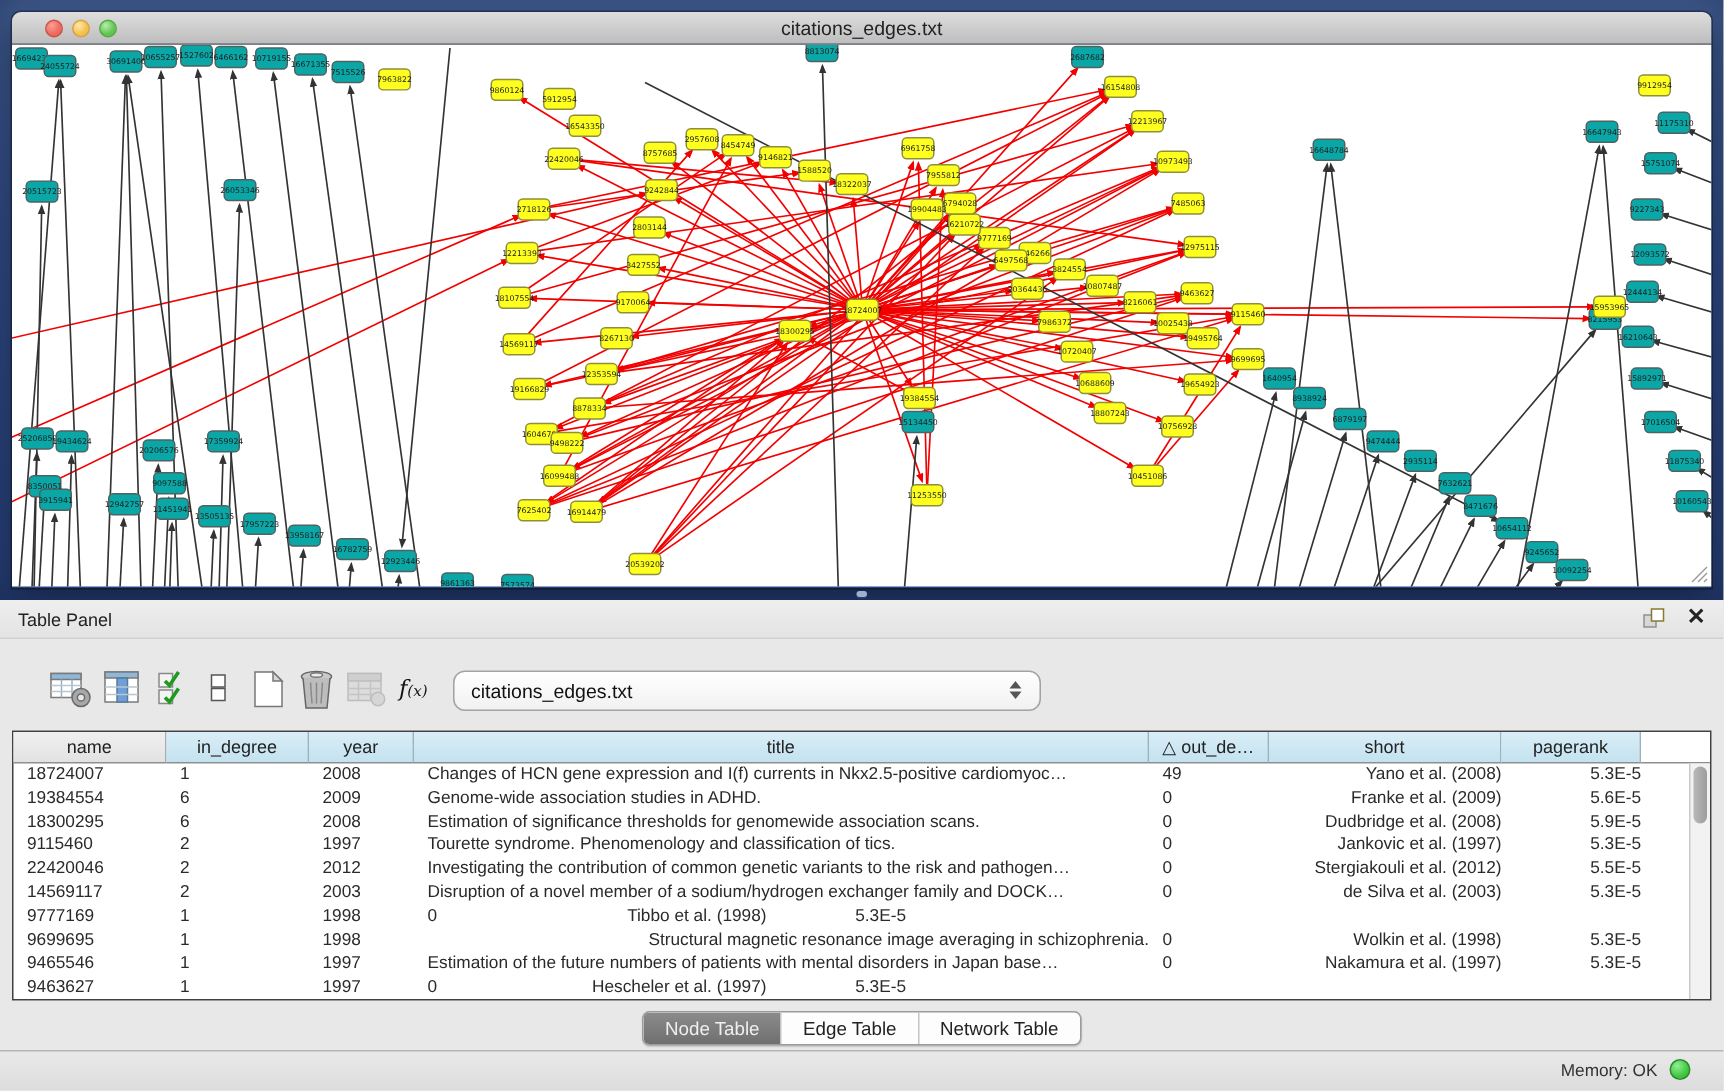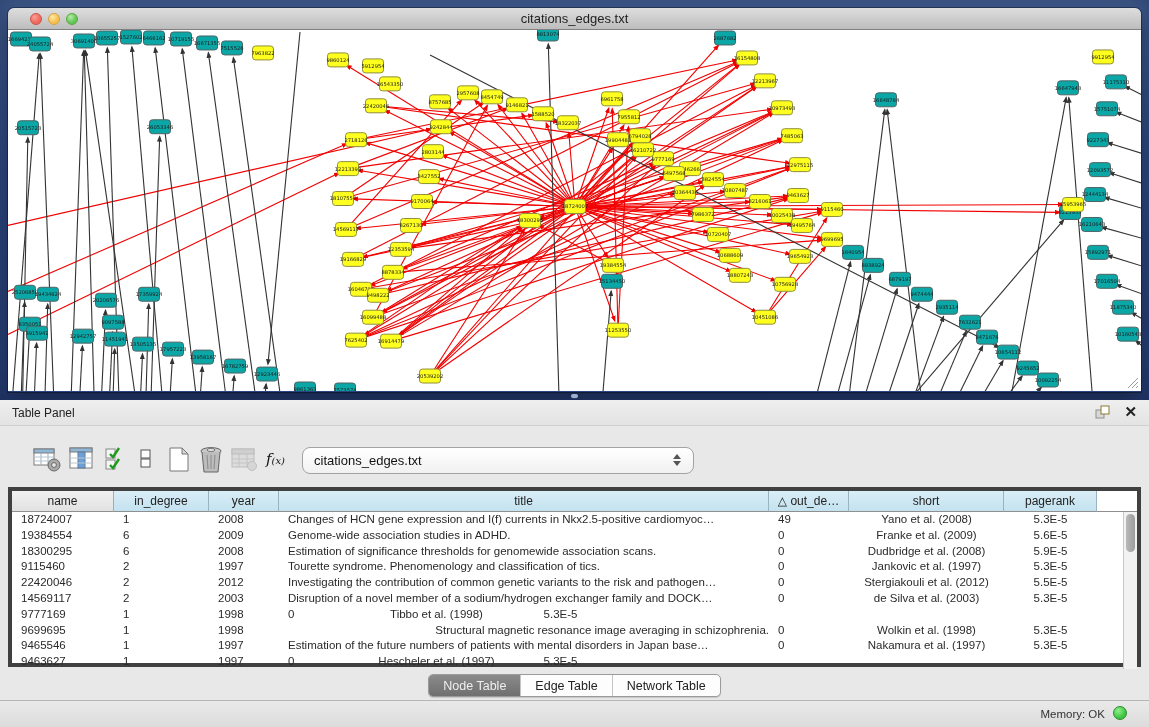--- a/index.html
+++ b/index.html
@@ -48,32 +48,32 @@
     background:linear-gradient(#ffffff,#f1f1f1); border:1px solid #a3a3a3; border-radius:8px;
     font-size:13px; color:#111; line-height:25px; padding-left:11px; cursor:pointer; }
   .stepper { position:absolute; right:9px; top:4px; width:11px; }
   .stepper i { display:block; width:0; height:0; border-left:4.5px solid transparent;
     border-right:4.5px solid transparent; margin:2px 0; }
   .stepper .up { border-bottom:5px solid #555; }
   .stepper .dn { border-top:5px solid #555; }
 
   
   #table-wrap { position:absolute; left:8px; top:87px; width:1133px; height:180px;
-    background:#fff; border:4px solid #404040; }
+    background:#fff; border:1px solid #404040; }
   #thead { display:flex; height:21px; }
   .th { height:21px; font-size:12px; color:#222; text-align:center; line-height:20px;
     background:linear-gradient(#daeef7,#c3e2ef); border-right:1px solid #9ab4bf;
     border-bottom:1px solid #8f8f8f; overflow:hidden; white-space:nowrap; cursor:pointer; }
   .th.gray { background:linear-gradient(#f0f0f0,#e2e2e2); border-right:1px solid #aaa; }
   .th.filler { flex:1; background:#fff; border-right:none; border-bottom:1px solid #8f8f8f; cursor:default; }
   .tr { display:flex; height:15.8px; }
   .td { font-size:11.5px; color:#2a2a2a; line-height:15.8px; white-space:nowrap;
     overflow:hidden; }
   .td.l { text-align:left; padding-left:9px; }
-  .td.c { text-align:center; }
+  .td.c { text-align:right; }
   #vscroll { position:absolute; right:0; top:21px; width:14px; height:157px;
     background:#f2f2f2; border-left:1px solid #c9c9c9; }
   #vthumb { position:absolute; left:2px; top:2px; width:9px; height:38px;
     background:linear-gradient(90deg,#b9b9b9,#9c9c9c); border-radius:5px; }
 
   
   #tabs { position:absolute; left:0; top:274px; width:1149px; height:22px; text-align:center; }
   .seg { display:inline-flex; border:1px solid #9b9b9b; border-radius:5px; overflow:hidden;
     background:#fdfdfd; box-shadow:0 1px 1px rgba(0,0,0,.15); }
   .seg button { font-family:"Liberation Sans", sans-serif; font-size:12.5px; border:none;

